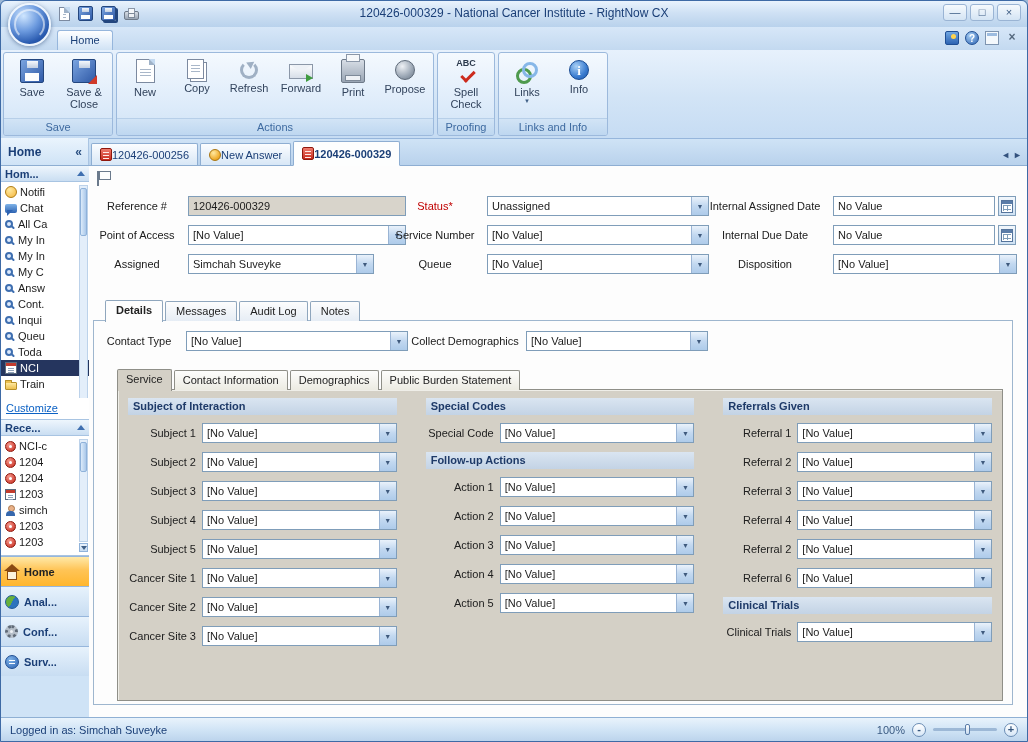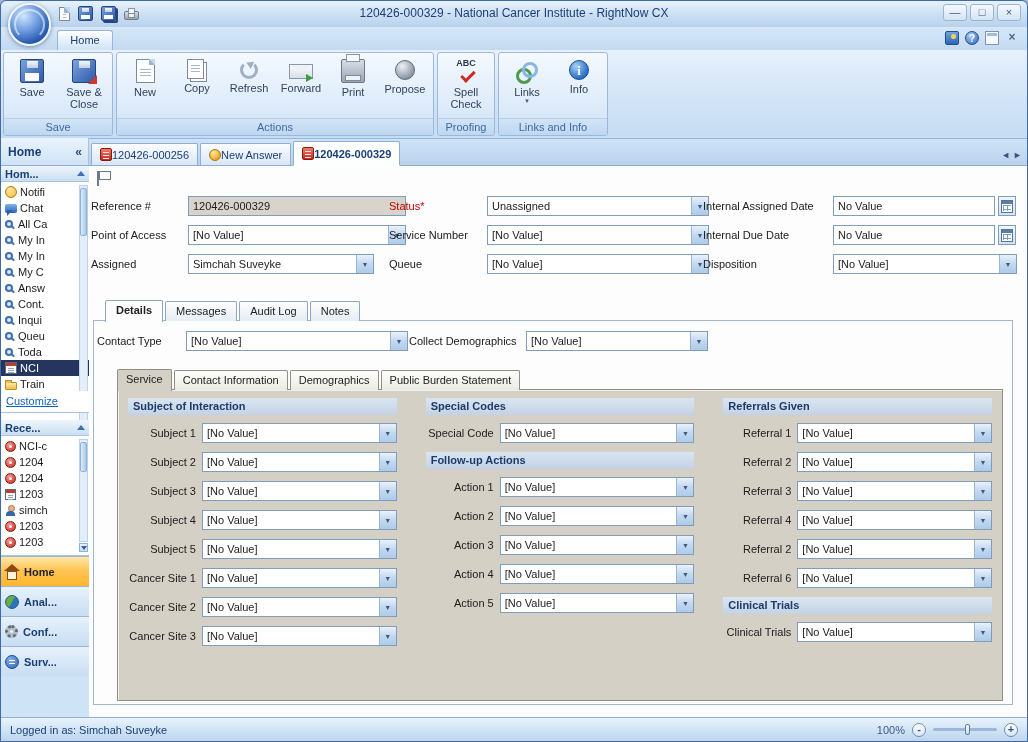--- a/index.html
+++ b/index.html
@@ -40,36 +40,36 @@
   .tabarrows{margin-left:auto;display:flex;gap:3px;padding:0 5px 5px 0;color:#33527e;font-size:9px}
   .tabarrows span{cursor:default}
 
   
   .sidebar{position:absolute;left:0;top:165px;width:88px;bottom:24px;background:#cfe3f6;overflow:hidden}
   .sb-header{position:absolute;left:0;right:0;height:16px;background:linear-gradient(#eef6fd,#cadef2);border-bottom:1px solid #a8c4e2;color:#1b3f77;font-weight:bold;padding:2px 4px;display:flex;justify-content:space-between;align-items:center}
   .chevron-up-icon{width:0;height:0;border-left:4px solid transparent;border-right:4px solid transparent;border-bottom:5px solid #3f6fb0}
   .tree{position:absolute;left:0;right:0;top:16px;height:268px;background:#fff;border-bottom:1px solid #a8c4e2;padding-top:2px}
   .ti{height:16px;display:flex;align-items:center;gap:3px;padding-left:2px;white-space:nowrap;overflow:hidden}
   .ti[data-selected="true"]{background:#25355e;color:#fff}
-  .customize-band{position:absolute;left:0;right:0;top:225px;height:22px;background:#fff;border-bottom:1px solid #a8c4e2;padding:4px 5px}
+  .customize-band{position:absolute;left:0;right:0;top:232px;height:22px;background:#fff;border-bottom:1px solid #a8c4e2;padding:4px 5px}
   .customize-link{color:#0b61c4;text-decoration:underline}
   .rece-header{top:254px}
   .recent{position:absolute;left:0;right:0;top:270px;height:120px;background:#fff;border-bottom:1px solid #a8c4e2;padding-top:2px}
   .navstack{position:absolute;left:0;right:0;top:390px}
   .navbtn{height:30px;border-top:1px solid #96b6dc;display:flex;align-items:center;gap:4px;padding:0 3px;background:linear-gradient(#e7f2fc,#c8ddf2);color:#1b3f77;font-weight:bold;white-space:nowrap;overflow:hidden}
   .navbtn[data-active="true"]{background:linear-gradient(#ffe9a8,#ffc456 45%,#ffb62e);color:#222}
   .vscroll{position:absolute;right:1px;top:3px;bottom:3px;width:9px;background:#e3eefa;border:1px solid #bcd2ea}
   .vthumb{position:absolute;left:0;right:0;background:linear-gradient(90deg,#dcebfa,#aac8ea);border:1px solid #8fb2da;border-radius:2px}
   .sdown{position:absolute;right:1px;bottom:3px;width:9px;height:9px;background:linear-gradient(#e9f2fc,#c6dcf2);border:1px solid #8fb2da}
   .sdown::before{content:"";position:absolute;left:1px;top:2px;border-left:3px solid transparent;border-right:3px solid transparent;border-top:4px solid #3f5f86}
 
   
   .main{position:absolute;left:88px;top:165px;right:0;bottom:24px;background:#fdfdfd;overflow:hidden}
   .cell{position:absolute}
-  .hlabel{height:20px;line-height:20px;text-align:left;color:#202020;white-space:nowrap}
+  .hlabel{height:20px;line-height:20px;text-align:center;color:#202020;white-space:nowrap}
   .req{color:#c00000}
   .tbox-ro{height:20px;border:1px solid #7f9db9;background:#d8d4cb;padding:0 4px;line-height:18px;overflow:hidden}
   .tbox{height:20px;border:1px solid #7f9db9;background:#fff;padding:0 4px;line-height:18px;overflow:hidden}
   .dd{height:20px;background:#fff;border:1px solid #7f9db9;display:flex;align-items:center}
   .ddt{flex:1;padding:0 4px;overflow:hidden;white-space:nowrap}
   .dda{width:17px;height:18px;flex:none;background:linear-gradient(#eaf2fb,#c2d8f0 50%,#aecbea);border-left:1px solid #9ab4d4;color:#3f5a7d;font-size:7px;display:flex;align-items:center;justify-content:center}
   .calbtn{position:absolute;width:18px;height:20px;border:1px solid #7f9db9;background:linear-gradient(#f2f7fc,#cfe2f4);display:flex;align-items:center;justify-content:center}
 
   .ptabs{position:absolute;left:16px;top:134px;display:flex;align-items:flex-end;z-index:2}
   .ptab{padding:3px 10px 4px;border:1px solid #8fa6bd;border-bottom:none;border-radius:2px 2px 0 0;background:linear-gradient(#fdfdfd,#e6edf5);margin-right:2px;color:#222}

